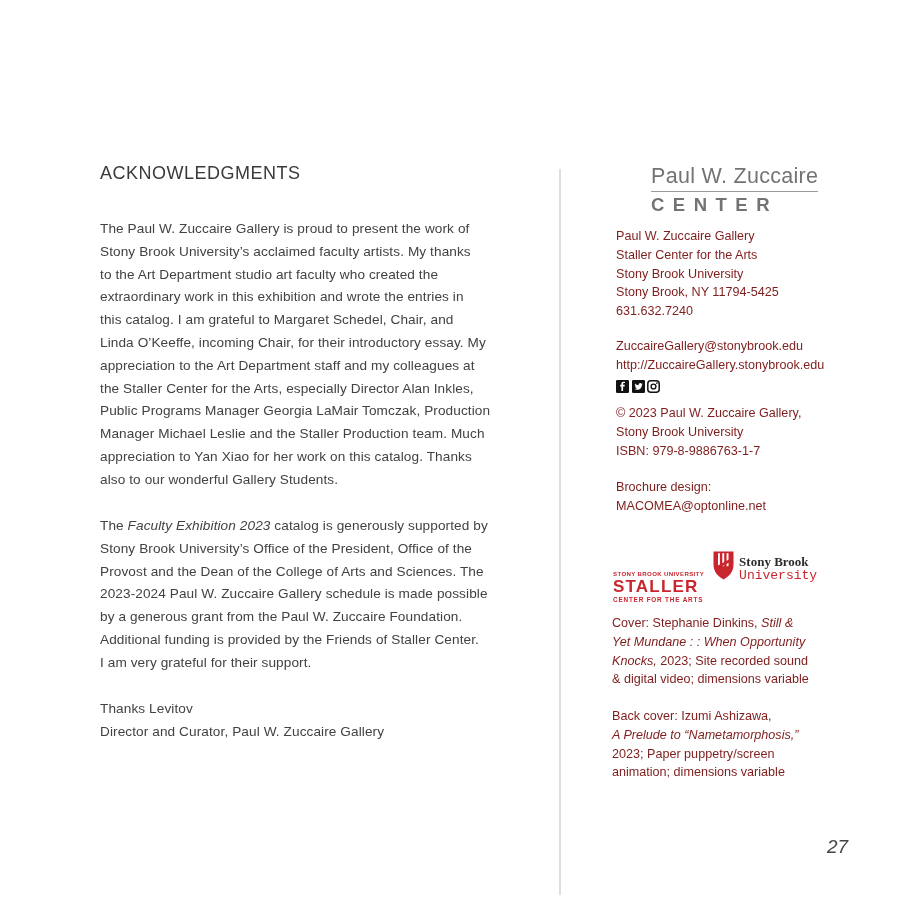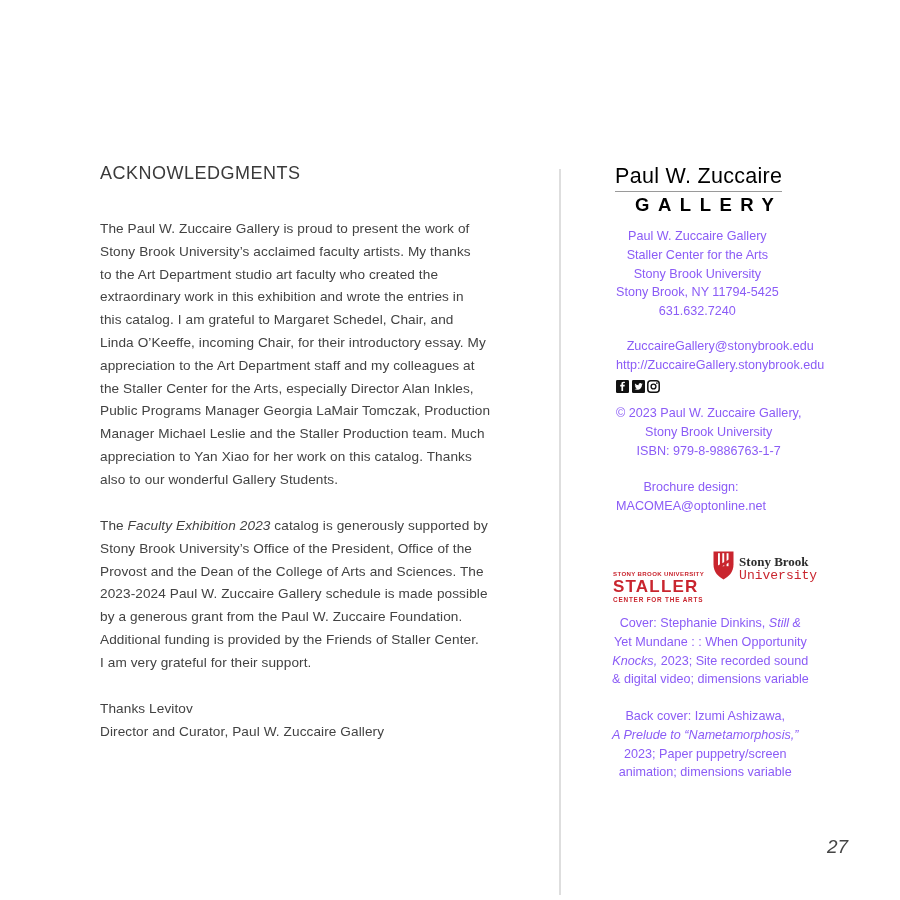--- a/index.html
+++ b/index.html
@@ -14,22 +14,22 @@
   .heading { left:100px; top:163px; font-size:18px; font-weight:400; letter-spacing:0.5px; color:#3a3a3a; }
   .body-text { font-size:13.6px; line-height:22.8px; letter-spacing:0.1px; color:#424242; white-space:nowrap; }
   #para1 { left:100px; top:218px; }
   #para2 { left:100px; top:515px; }
   #signature { left:100px; top:698px; }
 
   
   .divider { left:559px; top:169px; width:1.5px; height:726px; background:#dedede; }
 
   
-  .small-text { font-size:12.6px; line-height:18.8px; color:#8b5cf6; white-space:nowrap;text-align:center; }
-  #gallery-logo { left:615px; top:164px; color:#000000;text-align:right; }
+  .small-text { font-size:12.6px; line-height:18.8px; color:#7f1d1d; white-space:nowrap; }
+  #gallery-logo { left:651px; top:164px; color:#737373; }
   #gallery-logo .l1 { display:inline-block; font-size:21.5px; font-weight:400; letter-spacing:0.3px; padding-bottom:2px; border-bottom:1.5px solid #9a9a9a; }
   #gallery-logo .l2 { font-size:18.5px; font-weight:700; letter-spacing:8.5px; margin-top:2px; }
   #address { left:616px; top:227px; }
   #contact { left:616px; top:337px; }
   #social { left:616px; top:379px; display:flex; gap:2.5px; align-items:center; }
   #copyright { left:616px; top:404px; }
   #brochure { left:616px; top:478px; }
 
   #partner-logos { left:613px; top:531px; display:flex; align-items:center; gap:9px; }
   .staller { color:#c9252e; font-weight:700; line-height:1;margin-top:40px; }
@@ -55,21 +55,21 @@
 
   <h1 class="abs heading">ACKNOWLEDGMENTS</h1>
   <p class="abs body-text" id="para1"><span>The Paul W. Zuccaire Gallery is proud to present the work of</span><br><span>Stony Brook University’s acclaimed faculty artists. My thanks</span><br><span>to the Art Department studio art faculty who created the</span><br><span>extraordinary work in this exhibition and wrote the entries in</span><br><span>this catalog. I am grateful to Margaret Schedel, Chair, and</span><br><span>Linda O’Keeffe, incoming Chair, for their introductory essay. My</span><br><span>appreciation to the Art Department staff and my colleagues at</span><br><span>the Staller Center for the Arts, especially Director Alan Inkles,</span><br><span>Public Programs Manager Georgia LaMair Tomczak, Production</span><br><span>Manager Michael Leslie and the Staller Production team. Much</span><br><span>appreciation to Yan Xiao for her work on this catalog. Thanks</span><br><span>also to our wonderful Gallery Students.</span></p>
   <p class="abs body-text" id="para2"><span>The </span><span style="font-style: italic;">Faculty Exhibition 2023</span><span> catalog is generously supported by</span><br><span>Stony Brook University’s Office of the President, Office of the</span><br><span>Provost and the Dean of the College of Arts and Sciences. The</span><br><span>2023-2024 Paul W. Zuccaire Gallery schedule is made possible</span><br><span>by a generous grant from the Paul W. Zuccaire Foundation.</span><br><span>Additional funding is provided by the Friends of Staller Center.</span><br><span>I am very grateful for their support.</span></p>
   <p class="abs body-text" id="signature"><span>Thanks Levitov</span><br><span>Director and Curator, Paul W. Zuccaire Gallery</span><br></p>
 
   <div class="abs divider"></div>
 
   <div class="abs" id="gallery-logo">
     <div class="l1">Paul W. Zuccaire</div>
-    <div class="l2">GALLERY</div>
+    <div class="l2">CENTER</div>
   </div>
 
   <p class="abs small-text" id="address"><span>Paul W. Zuccaire Gallery</span><br><span>Staller Center for the Arts</span><br><span>Stony Brook University</span><br><span>Stony Brook, NY 11794-5425</span><br><span>631.632.7240</span></p>
   <p class="abs small-text" id="contact"><span>ZuccaireGallery@stonybrook.edu</span><br><span>http://ZuccaireGallery.stonybrook.edu</span></p>
 
   <div class="abs" id="social">
     <span class="icon-box">
       <svg width="13" height="13" viewBox="0 0 13 13">
           <rect width="13" height="13" rx="1.2" fill="#121212"></rect>
           <path d="M8.9 3.1H7.8c-.5 0-.7.25-.7.7v1h1.7l-.25 1.6H7.1v4.6H5.4V6.4H4.2V4.8h1.2V3.7c0-1.2.75-1.9 1.95-1.9h1.55z" fill="#fff"></path>
@@ -109,18 +109,18 @@
           <path d="M4 15 L17 8 L17 11 L4 18 Z" fill="#c9252e"></path>
         </svg>
       </span>
       <span class="sbu-text">
         <div class="s1">Stony Brook</div>
         <div class="s2">University</div>
       </span>
     </div>
   </div>
 
-  <p class="abs small-text" id="cover"><span>Cover: Stephanie Dinkins, </span><span style="font-style: italic;">Still &amp;</span><br><span style=" margin-top: 20px;">Yet Mundane : : When Opportunity</span><br><span style="font-style: italic;">Knocks,</span><span> 2023; Site recorded sound</span><br><span>&amp; digital video; dimensions variable</span></p>
+  <p class="abs small-text" id="cover"><span>Cover: Stephanie Dinkins, </span><span style="font-style: italic;">Still &amp;</span><br><span style="font-style: italic; margin-top: 20px;">Yet Mundane : : When Opportunity</span><br><span style="font-style: italic;">Knocks,</span><span> 2023; Site recorded sound</span><br><span>&amp; digital video; dimensions variable</span></p>
   <p class="abs small-text" id="backcover"><span>Back cover: Izumi Ashizawa,</span><br><span style="font-style: italic;">A Prelude to “Nametamorphosis,”</span><br><span>2023; Paper puppetry/screen</span><br><span>animation; dimensions variable</span></p>
 
   <div class="abs page-number">27</div>
 
 </div>
 
 </body></html>

